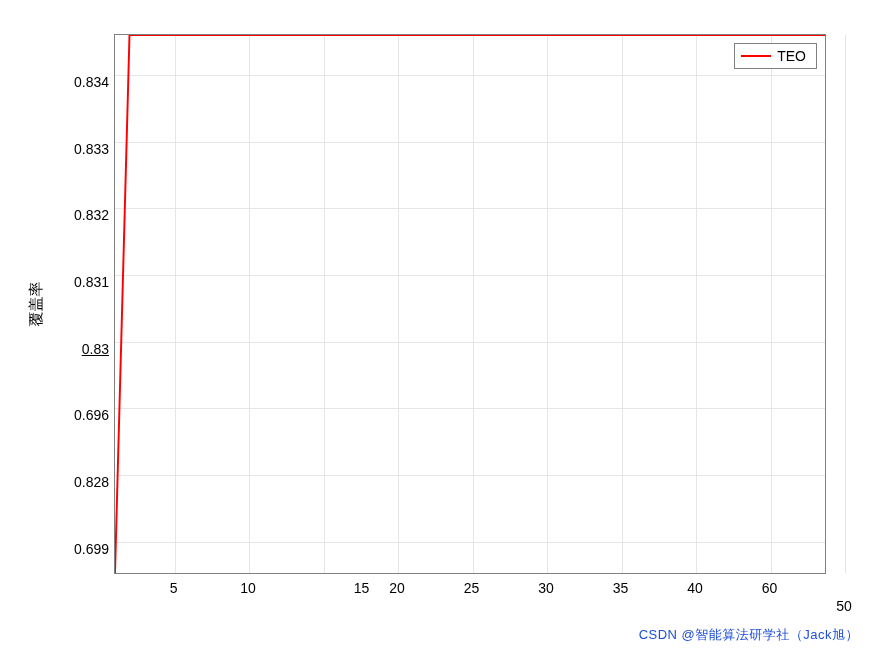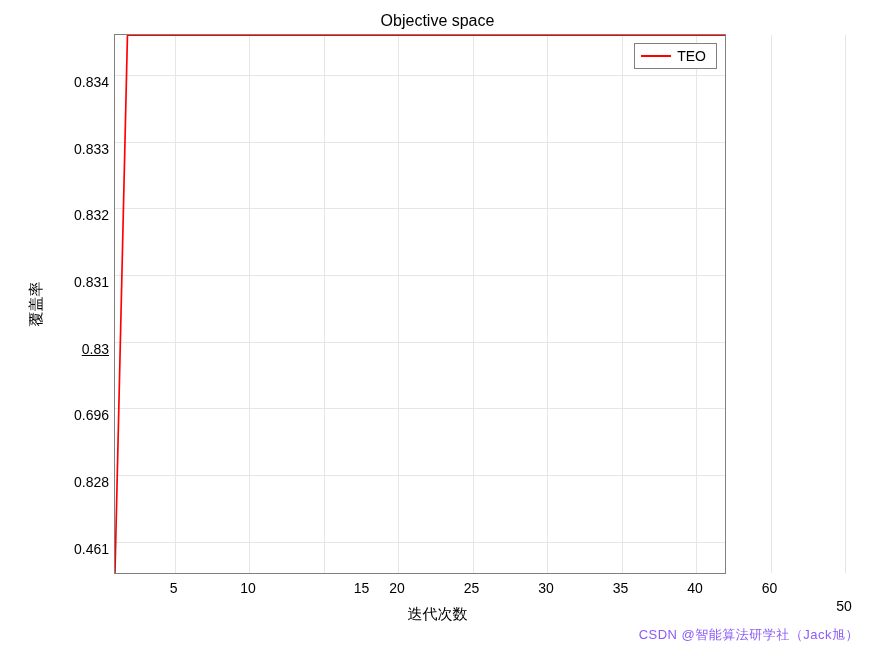--- a/index.html
+++ b/index.html
@@ -27,21 +27,21 @@
       left: 0;
       width: 875px;
       text-align: center;
       font-size: 16px;
       color: #000;
     }
     .plot-area {
       position: absolute;
       left: 114px;
       top: 34px;
-      width: 612px;
+      width: 712px;
       height: 540px;
       border: 1px solid #808080;
       background: #ffffff;
     }
     .grid-line-v {
       position: absolute;
       top: 0;
       width: 1px;
       height: 100%;
       background: #e6e6e6;
@@ -113,29 +113,28 @@
     }
     .legend-label {
       font-size: 14px;
       color: #000;
     }
     .watermark {
       position: absolute;
       bottom: 12px;
       right: 16px;
       font-size: 13px;
-      color: #8b5cf6;
+      color: #1d4ed8;
       letter-spacing: 0.5px;
     }
   </style>
 </head>
 <body>
 
 <div class="chart-container">
-  <div class="title">Objective space</div>
 
   <div class="plot-area">
       <div class="grid-line-h" style="top: 40px;"></div>
       <div class="grid-line-h" style="top: 106.667px;"></div>
       <div class="grid-line-h" style="top: 173.333px;"></div>
       <div class="grid-line-h" style="top: 240px;"></div>
       <div class="grid-line-h" style="top: 306.667px;"></div>
       <div class="grid-line-h" style="top: 373.333px;"></div>
       <div class="grid-line-h" style="top: 440px;"></div>
       <div class="grid-line-h" style="top: 506.667px;"></div>
@@ -152,35 +151,34 @@
 
     <svg class="data-line" preserveAspectRatio="none" viewBox="0 0 730 540">
       <polyline id="series-poly" fill="none" stroke="#ff0000" stroke-width="2" points="0.00,540.00 14.90,0.00 29.80,0.00 44.69,0.00 59.59,0.00 74.49,0.00 89.39,0.00 104.29,0.00 119.18,0.00 134.08,0.00 208.57,0.00 283.06,0.00 357.55,0.00 432.04,0.00 506.53,0.00 581.02,0.00 655.51,0.00 730.00,0.00"></polyline>
     </svg>
     <div class="legend">
       <div class="legend-line"></div>
       <div class="legend-label">TEO</div>
     </div>
   </div>
 
-  <div class="xlabel">迭代次数</div>
   <div class="ylabel">覆盖率</div>
 
   <div class="watermark">CSDN @智能算法研学社（Jack旭）</div>
 <div class="tick-label-x" style="left: 173.592px;">5</div>
     <div class="tick-label-x" style="left: 248.082px;">10</div>
     <div class="tick-label-x" style="left: 322.571px; margin-left: 39px;">15</div>
     <div class="tick-label-x" style="left: 397.061px;">20</div>
     <div class="tick-label-x" style="left: 471.551px;">25</div>
     <div class="tick-label-x" style="left: 546.041px;">30</div>
     <div class="tick-label-x" style="left: 620.531px;">35</div>
     <div class="tick-label-x" style="left: 695.02px;">40</div>
     <div class="tick-label-x" style="left: 769.51px;">60</div>
     <div class="tick-label-x" style="left: 844px; margin-top: 18px;">50</div>
-    <div class="tick-label-y" style="top: 540.667px;">0.461</div>
+    <div class="tick-label-y" style="top: 540.667px;">0.699</div>
     <div class="tick-label-y" style="top: 474px;">0.828</div>
     <div class="tick-label-y" style="top: 407.333px;">0.696</div>
     <div class="tick-label-y" style="top: 340.667px; text-decoration: underline;">0.83</div>
     <div class="tick-label-y" style="top: 274px;">0.831</div>
     <div class="tick-label-y" style="top: 207.333px;">0.832</div>
     <div class="tick-label-y" style="top: 140.667px;">0.833</div>
     <div class="tick-label-y" style="top: 74px;">0.834</div>
   </div>
 
 </body></html>

